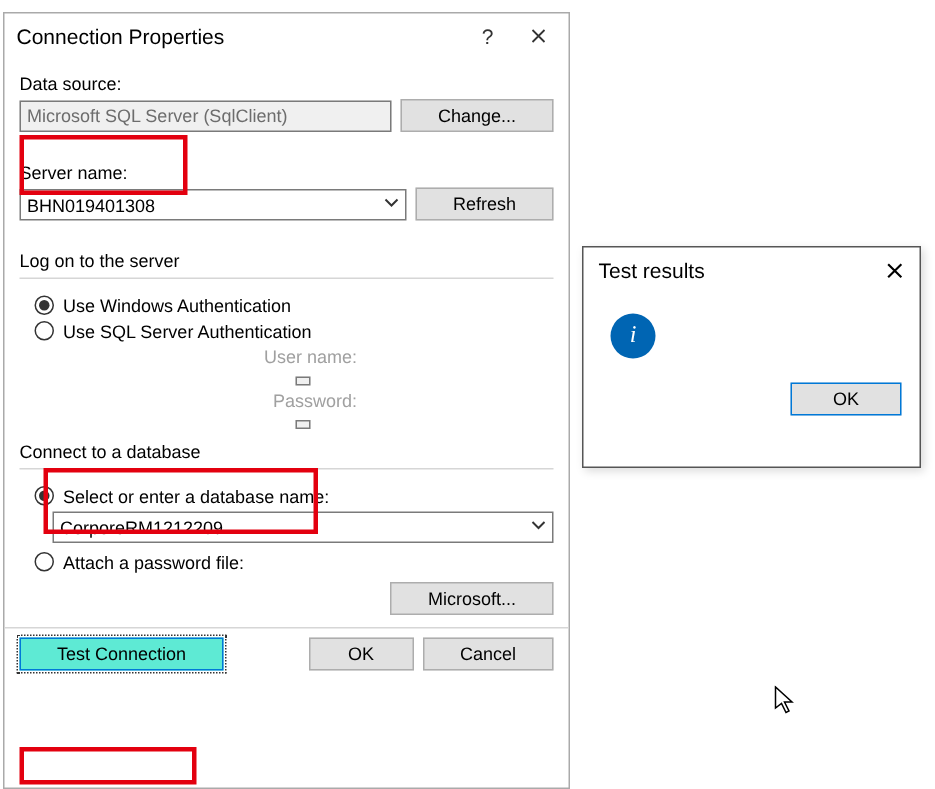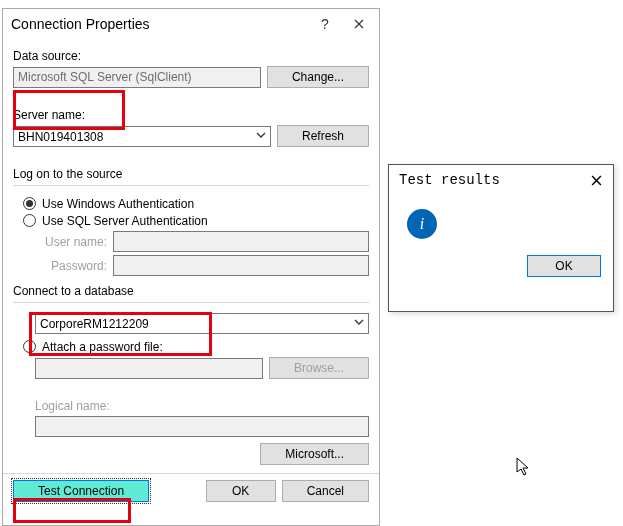--- a/index.html
+++ b/index.html
@@ -78,42 +78,42 @@
   }
   .radio-row, .check-row { display: flex; align-items: flex-start; gap: 6px; margin: 3px 0 3px 10px; }
   .radio, .check {
     width: 13px; height: 13px; border: 1px solid #333; background: #fff;
     display: inline-flex; align-items: center; justify-content: center;
   }
   .radio { border-radius: 50%; }
   .radio .dot { width: 7px; height: 7px; border-radius: 50%; background: #333; }
   .disabled-text { color: #a0a0a0; }
   .form-inner { margin-left: 22px; }
-  .form-line { display: flex; align-items: center; gap: 6px; margin: 3px 0; }
+  .form-line { display: flex; align-items: center; gap: 6px; margin: 3px 0; flex-direction: column; }
   .form-line label { width: 72px; text-align: right; }
   .form-line .textbox { flex: 1; }
   .mark { position: absolute; border: 3px solid #e3000f; pointer-events: none; }
   .mark-server { left: 10px; top: 81px; width: 112px; height: 40px; }
   .mark-db { left: 26px; top: 303px; width: 183px; height: 44px; }
   .mark-test { left: 10px; top: 489px; width: 118px; height: 25px; }
   .adv-row { display: flex; justify-content: flex-end; margin-top: 6px; }
   .footer {
     padding: 6px 10px 8px 10px;
     display: flex; align-items: center;
   }
   .footer .spacer { flex: 1; }
   .test-selected { outline: 1px dotted #333; outline-offset: 1px; border: 1px solid #0078d7; background: #5eead4; }
 
   
   .popup {
     left: 388px; top: 164px; width: 226px; height: 148px;
     box-shadow: 2px 2px 6px rgba(0,0,0,.15);
     border: 1px solid #555;
   }
-  .popup .titlebar { height: 30px; padding-left: 10px; font-family: Liberation Mono, monospace; }
+  .popup .titlebar { height: 30px; padding-left: 10px; }
   .popup .close {
     width: 34px; height: 28px;
     display:flex;align-items:center;justify-content:center;
   }
   .popup-body { display:flex; align-items:center; gap:12px; padding: 14px 14px 6px 18px; }
   .info-icon {
     width: 30px; height: 30px; border-radius: 50%;
     background: #0065b3; color: #fff;
     display:flex;align-items:center;justify-content:center;
     font-family: Georgia, serif; font-style: italic; font-size: 16px;
@@ -155,21 +155,21 @@
         <span>BHN019401308</span>
         <span class="chev">
           <svg width="10" height="10" viewBox="0 0 10 10">
               <path d="M1 3 L5 7 L9 3" stroke="#333" fill="none" stroke-width="1.3"></path>
             </svg>
         </span>
       </div>
       <button class="btn">Refresh</button>
     </div>
 
-    <div class="group-label">Log on to the source</div>
+    <div class="group-label">Log on to the server</div>
     <div class="group-box">
       <div class="radio-row">
         <span class="radio">
             <span class="dot"></span>
           </span>
         <span>Use Windows Authentication</span>
       </div>
       <div class="radio-row">
         <span class="radio"></span>
         <span>Use SQL Server Authentication</span>
@@ -181,42 +181,40 @@
         </div>
         <div class="form-line">
           <label class="disabled-text">Password:</label>
           <div class="textbox readonly"></div>
         </div>
       </div>
     </div>
 
     <div class="group-label">Connect to a database</div>
     <div class="group-box">
+      <div class="radio-row">
+        <span class="radio">
+            <span class="dot"></span>
+          </span>
+        <span>Select or enter a database name:</span>
+      </div>
       <div class="form-inner">
         <div class="combo" style="width:100%;margin:2px 0 6px 0">
           <span>CorporeRM1212209</span>
           <span class="chev">
             <svg width="10" height="10" viewBox="0 0 10 10">
                 <path d="M1 3 L5 7 L9 3" stroke="#333" fill="none" stroke-width="1.3"></path>
               </svg>
           </span>
         </div>
       </div>
       <div class="radio-row">
         <span class="radio"></span>
         <span>Attach a password file:</span>
       </div>
-      <div class="form-inner">
-        <div class="row">
-          <div class="textbox readonly" style="flex:1"></div>
-          <button class="btn disabled">Browse...</button>
-        </div>
-        <div class="label disabled-text">Logical name:</div>
-        <div class="textbox readonly" style="width:100%"></div>
-      </div>
     </div>
 
     <div class="adv-row">
       <button class="btn">Microsoft...</button>
     </div>
   </div>
 
   <div class="footer" style="border-top:1px solid #d6d6d6">
     <button class="btn test-selected">Test Connection</button>
     <span class="spacer"></span>

